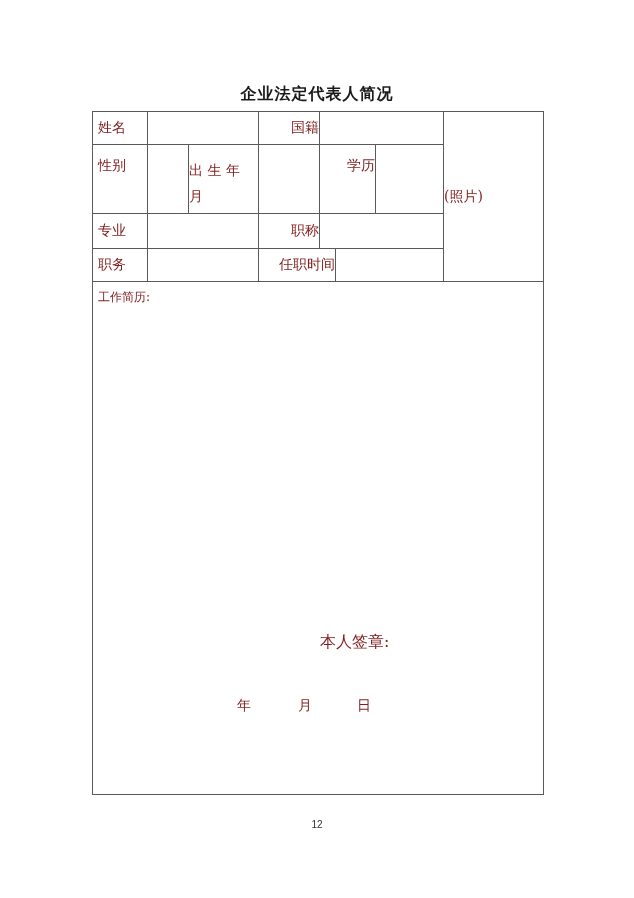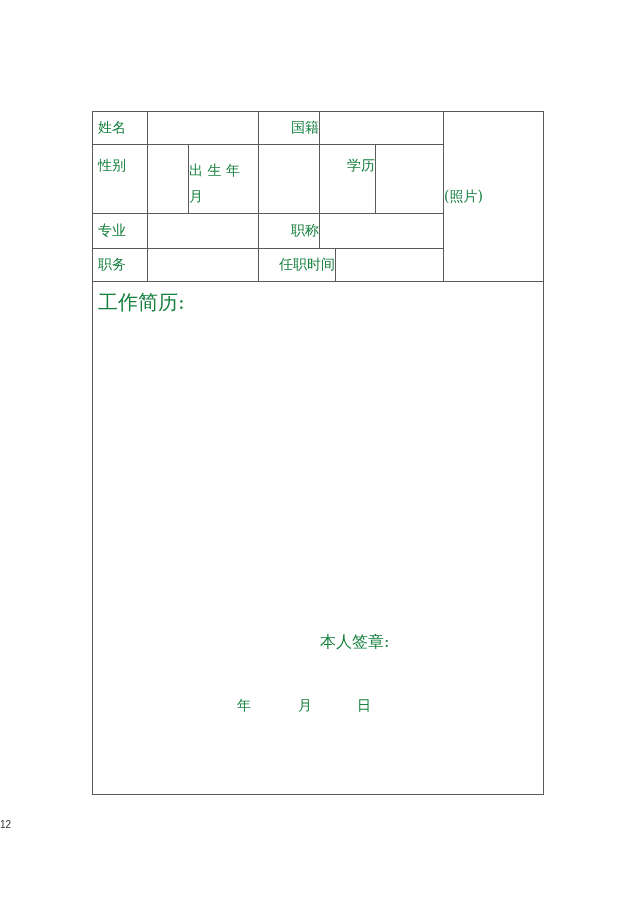--- a/index.html
+++ b/index.html
@@ -30,21 +30,21 @@
   table.form-table {
     position: absolute;
     left: 92px; top: 111px;
     width: 451px;
     border-collapse: collapse;
     table-layout: fixed;
   }
   table.form-table td {
     border: 1px solid #5a5a5a;
     font-size: 14px;
-    color: #15803d;
+    color: #7f1d1d;
     overflow: hidden;
   }
   tr.r1 { height: 33px; }
   tr.r2 { height: 69px; }
   tr.r3 { height: 35px; }
   tr.r4 { height: 33px; }
   tr.r5 { height: 513px; }
   td.lab-left {
     vertical-align: middle;
     text-align: left;
@@ -71,48 +71,50 @@
   }
   td.resume-cell { vertical-align: top; padding: 0; }
   .resume-inner {
     position: relative;
     width: 100%;
     height: 509px;
   }
   .resume-label {
     position: absolute;
     left: 5px; top: 7px;
-    font-size: 20px;
+    font-size: 12px;
   }
   .signature-label {
     position: absolute;
     left: 227px; top: 350px;
     font-size: 16px;
   }
   .date-line .date-part {
     position: absolute;
     font-size: 14px;
   }
   .date-year  { left: 144px; top: 415px; }
   .date-month { left: 205px; top: 415px; }
   .date-day   { left: 264px; top: 415px; }
   .page-number {
     position: absolute;
     top: 819px; left: 0;
     width: 634px;
+    text-align: center;
     font-size: 10px;
     font-family: "Liberation Sans", sans-serif;
     color: #333333;
   }
 </style>
 </head>
 <body>
 
 <div class="page">
 
+  <div class="doc-title">企业法定代表人简况</div>
 
   <table class="form-table">
     <colgroup>
       <col style="width:55px">
       <col style="width:41px">
       <col style="width:70px">
       <col style="width:61px">
       <col style="width:16px">
       <col style="width:40px">
       <col style="width:68px">

